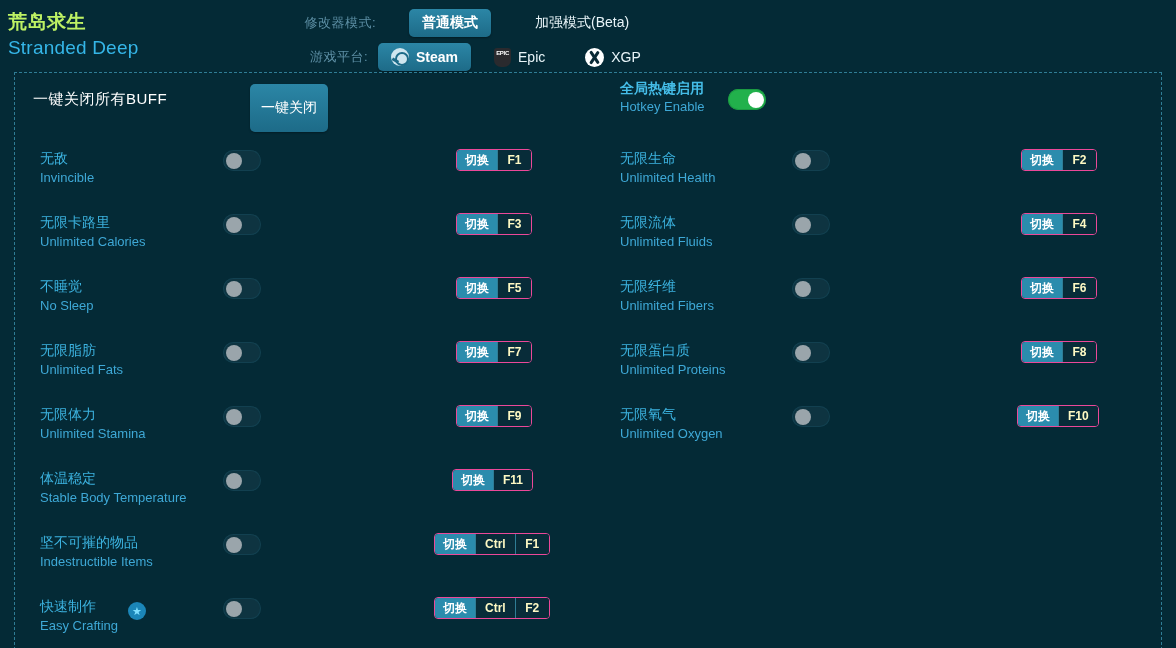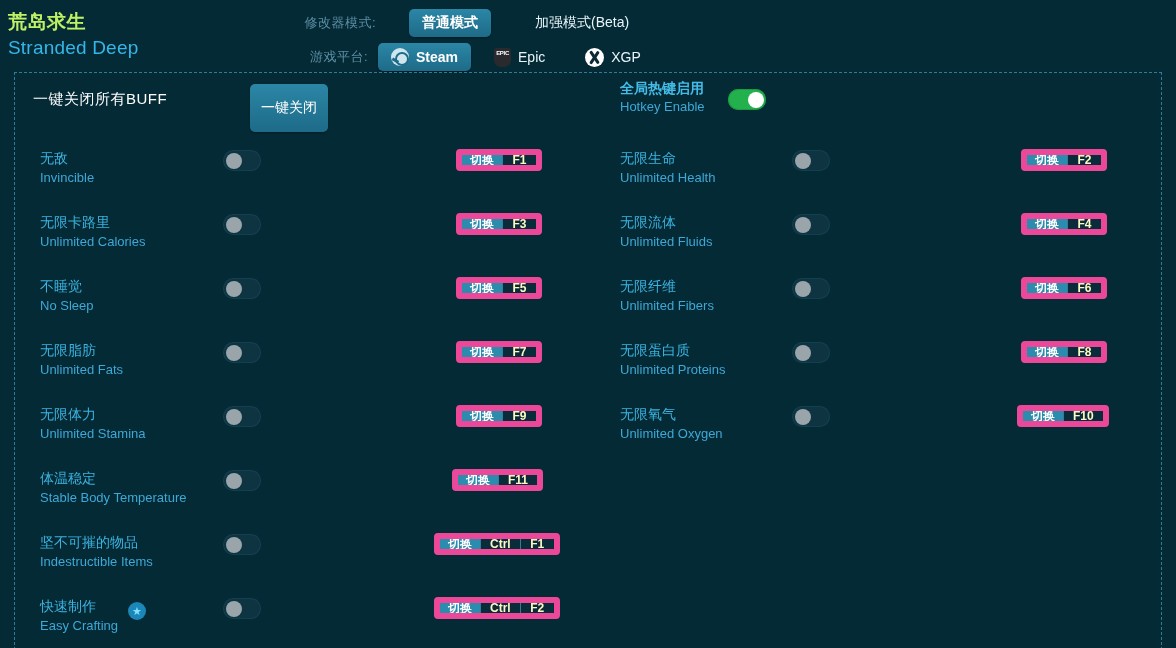--- a/index.html
+++ b/index.html
@@ -122,21 +122,21 @@
     background: #1b86b8; display: flex; align-items: center; justify-content: center;
     color: #7fe0ff; font-size: 11px; line-height: 11px;
   }
   .row-switch { top: 23px; }
   .col .row-switch { left: 208px; }
   .col.right .row-switch { left: 197px; }
 
   .keybadge {
     position: absolute; top: 22px; display: inline-flex; height: 22px;
     border-radius: 4px; overflow: hidden; cursor: pointer;
-    border: 6px solid #ec4899;
+    border: 1px solid #ec4899;
   }
   .keybadge .kb-act {
     background: #2b8cad; color: #ffffff; font-size: 12px; font-weight: bold;
     padding: 0 8px; display: flex; align-items: center;
   }
   .keybadge .kb-key {
     background: #082c39; color: #fef9c3; font-size: 12px; font-weight: bold;
     padding: 0 9px; display: flex; align-items: center;
     border-left: 1px solid #2f7d96;
     min-width: 34px; justify-content: center;

